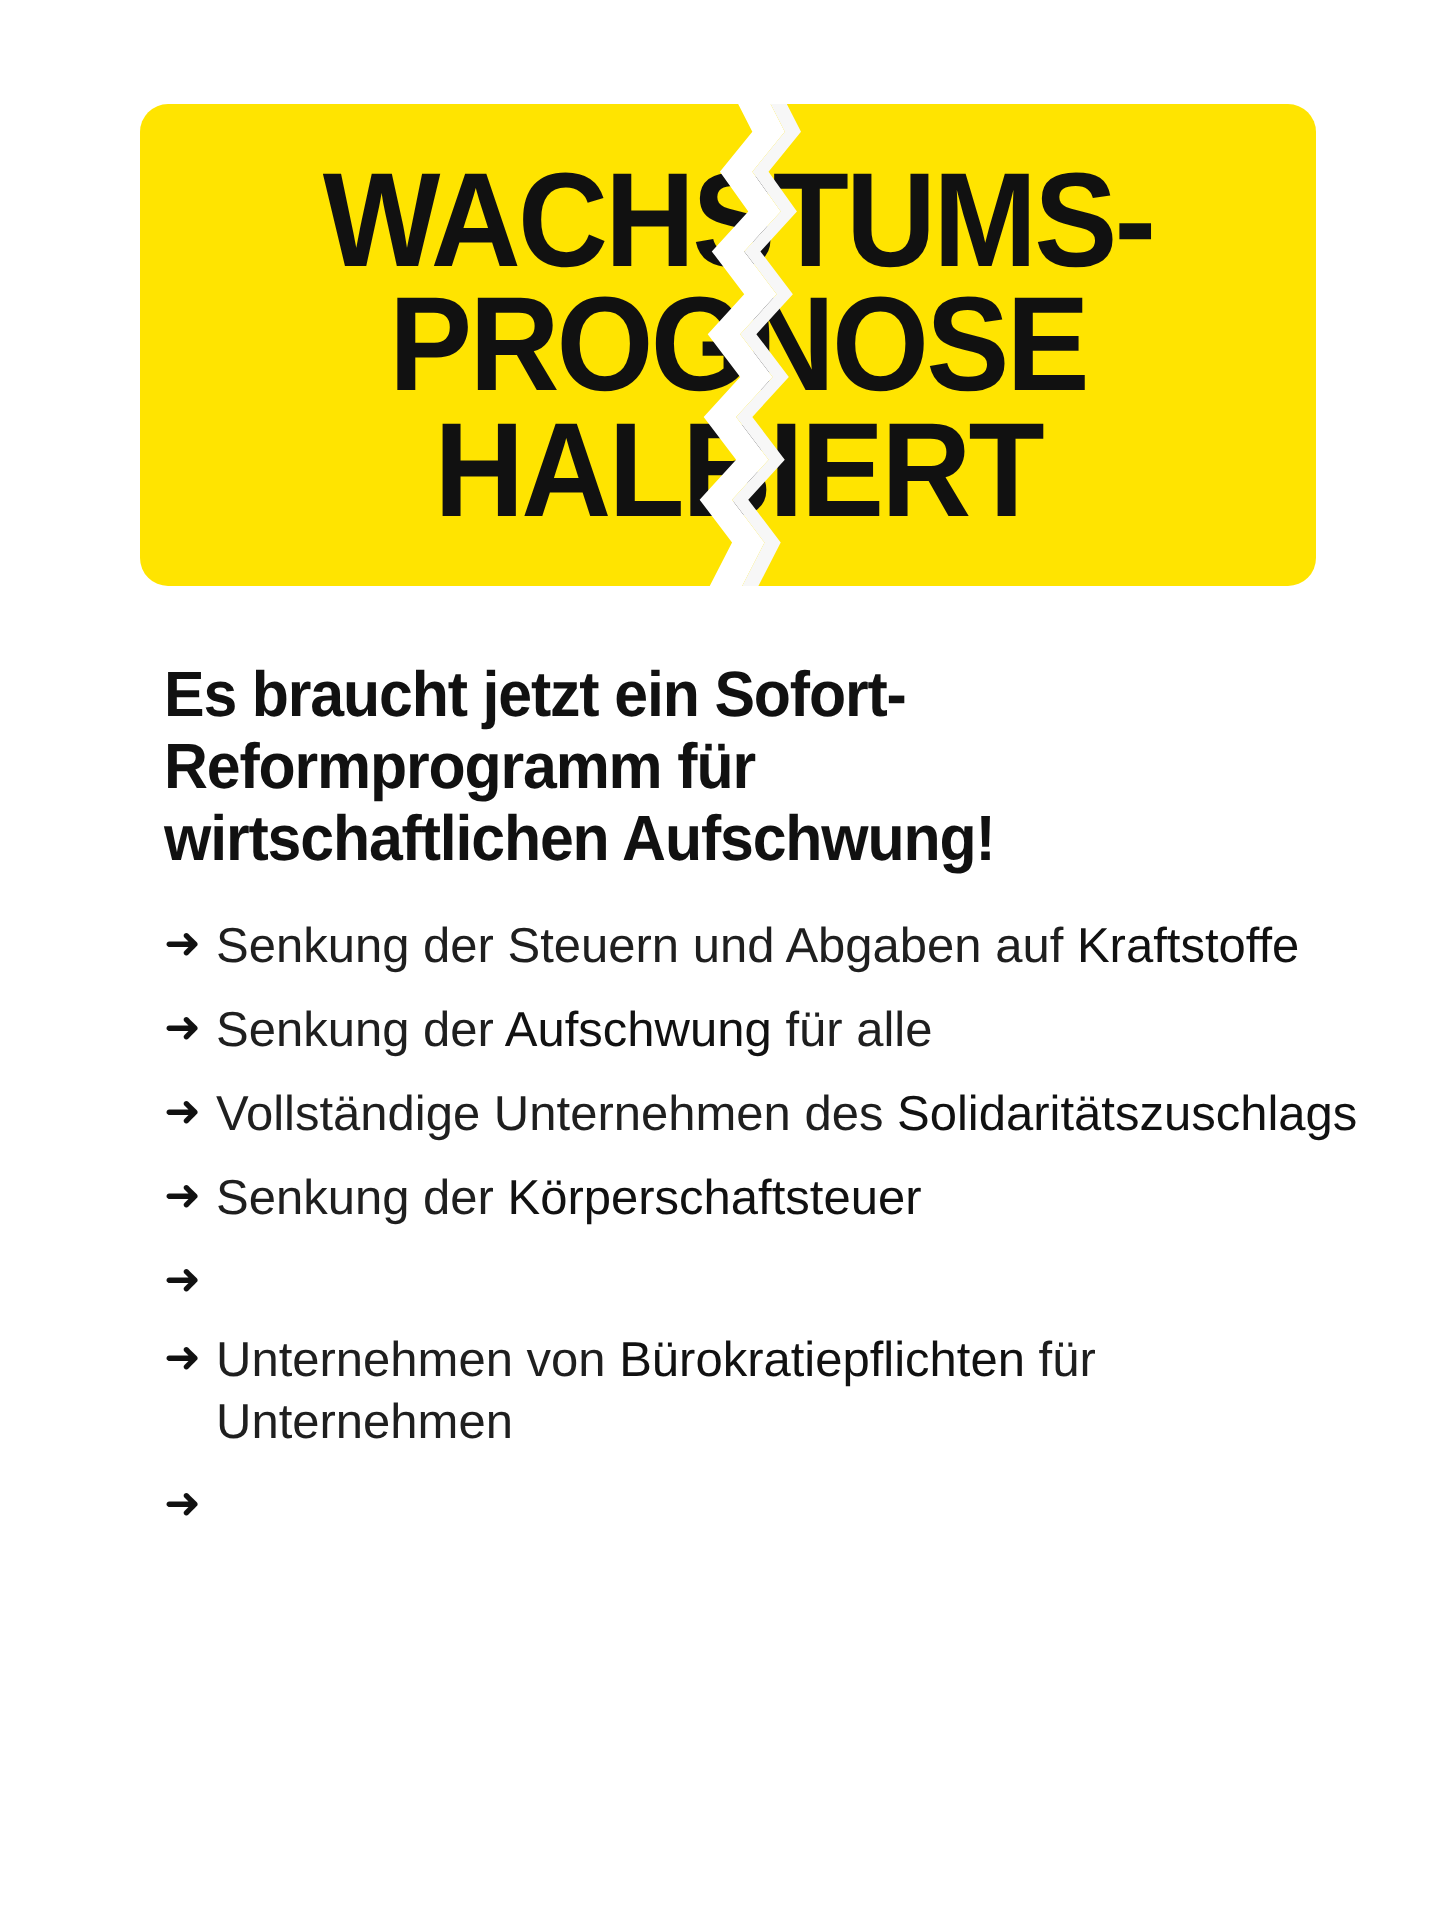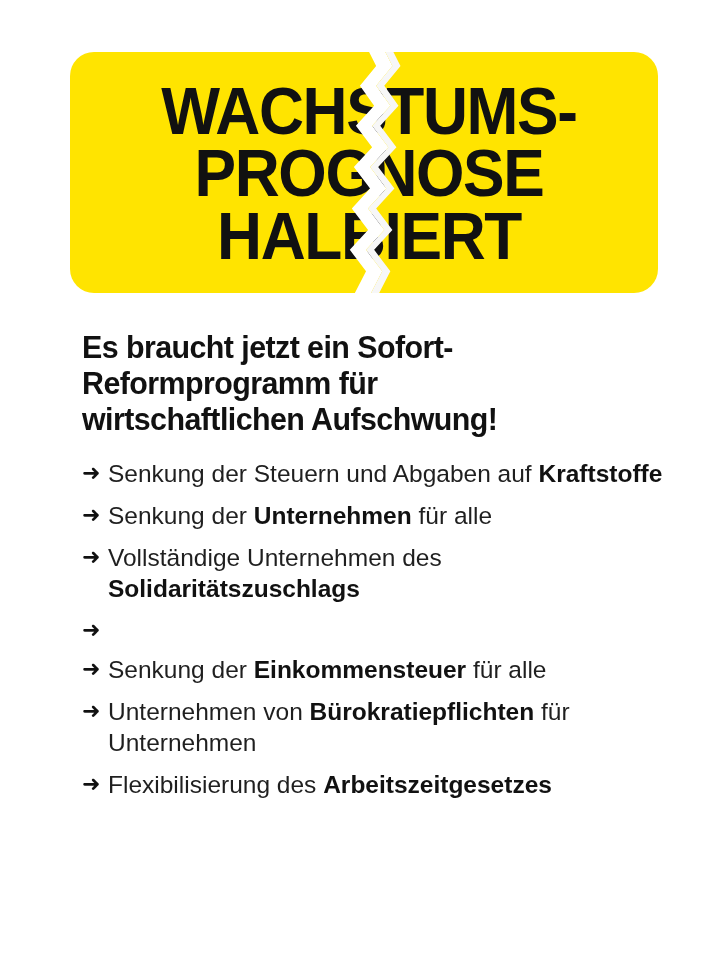--- a/index.html
+++ b/index.html
@@ -17,21 +17,21 @@
   }
 
   
   .banner-wrap {
     position: relative;
     margin: 52px 62px 0 70px;
   }
   .banner {
     position: relative;
     background: #ffe400;
-    border-radius: 24px;
+    border-radius: 14px;
     padding: 28px 20px 26px 30px;
     overflow: hidden;
   }
   .banner-title {
     font-family: "Liberation Sans", sans-serif;
     font-weight: 700;
     font-size: 67px;
     line-height: 0.93;
     letter-spacing: -1.5px;
     color: #111111;
@@ -83,21 +83,21 @@
     color: #111111;
     font-family: "DejaVu Sans", sans-serif;
   }
   .bullet-text {
     font-size: 24.5px;
     line-height: 1.26;
     color: #1f1f1f;
     font-weight: 400;
   }
   .bullet-text b {
-    font-weight: 700;
+    font-weight: 400;
     color: #111111;
   }
 </style>
 </head>
 <body>
 
 <div class="banner-wrap">
   <div class="banner">
     <div class="banner-title">WACHSTUMS-
 PROGNOSE
@@ -113,34 +113,33 @@
 Reformprogramm für
 wirtschaftlichen Aufschwung!</div>
 
 <ul class="bullets" id="bullets">
     <li class="bullet">
       <span class="arrow">➜</span>
       <span class="bullet-text"><span>Senkung der Steuern und Abgaben auf </span><b>Kraftstoffe</b></span>
     </li>
     <li class="bullet">
       <span class="arrow">➜</span>
-      <span class="bullet-text"><span>Senkung der </span><b>Unternehmen</b><span> für alle</span></span>
+      <span class="bullet-text"><span>Senkung der </span><b>Aufschwung</b><span> für alle</span></span>
     </li>
     <li class="bullet">
       <span class="arrow">➜</span>
       <span class="bullet-text"><span>Vollständige Unternehmen des </span><b>Solidaritätszuschlags</b></span>
     </li>
     <li class="bullet">
       <span class="arrow">➜</span>
+      <span class="bullet-text"><span>Senkung der </span><b>Körperschaftsteuer</b></span>
     </li>
     <li class="bullet">
       <span class="arrow">➜</span>
-      <span class="bullet-text"><span>Senkung der </span><b>Einkommensteuer</b><span> für alle</span></span>
     </li>
     <li class="bullet">
       <span class="arrow">➜</span>
       <span class="bullet-text"><span>Unternehmen von </span><b>Bürokratiepflichten</b><span> für Unternehmen</span></span>
     </li>
     <li class="bullet">
       <span class="arrow">➜</span>
-      <span class="bullet-text"><span>Flexibilisierung des </span><b>Arbeitszeitgesetzes</b></span>
     </li>
   </ul>
 
 </body></html>

